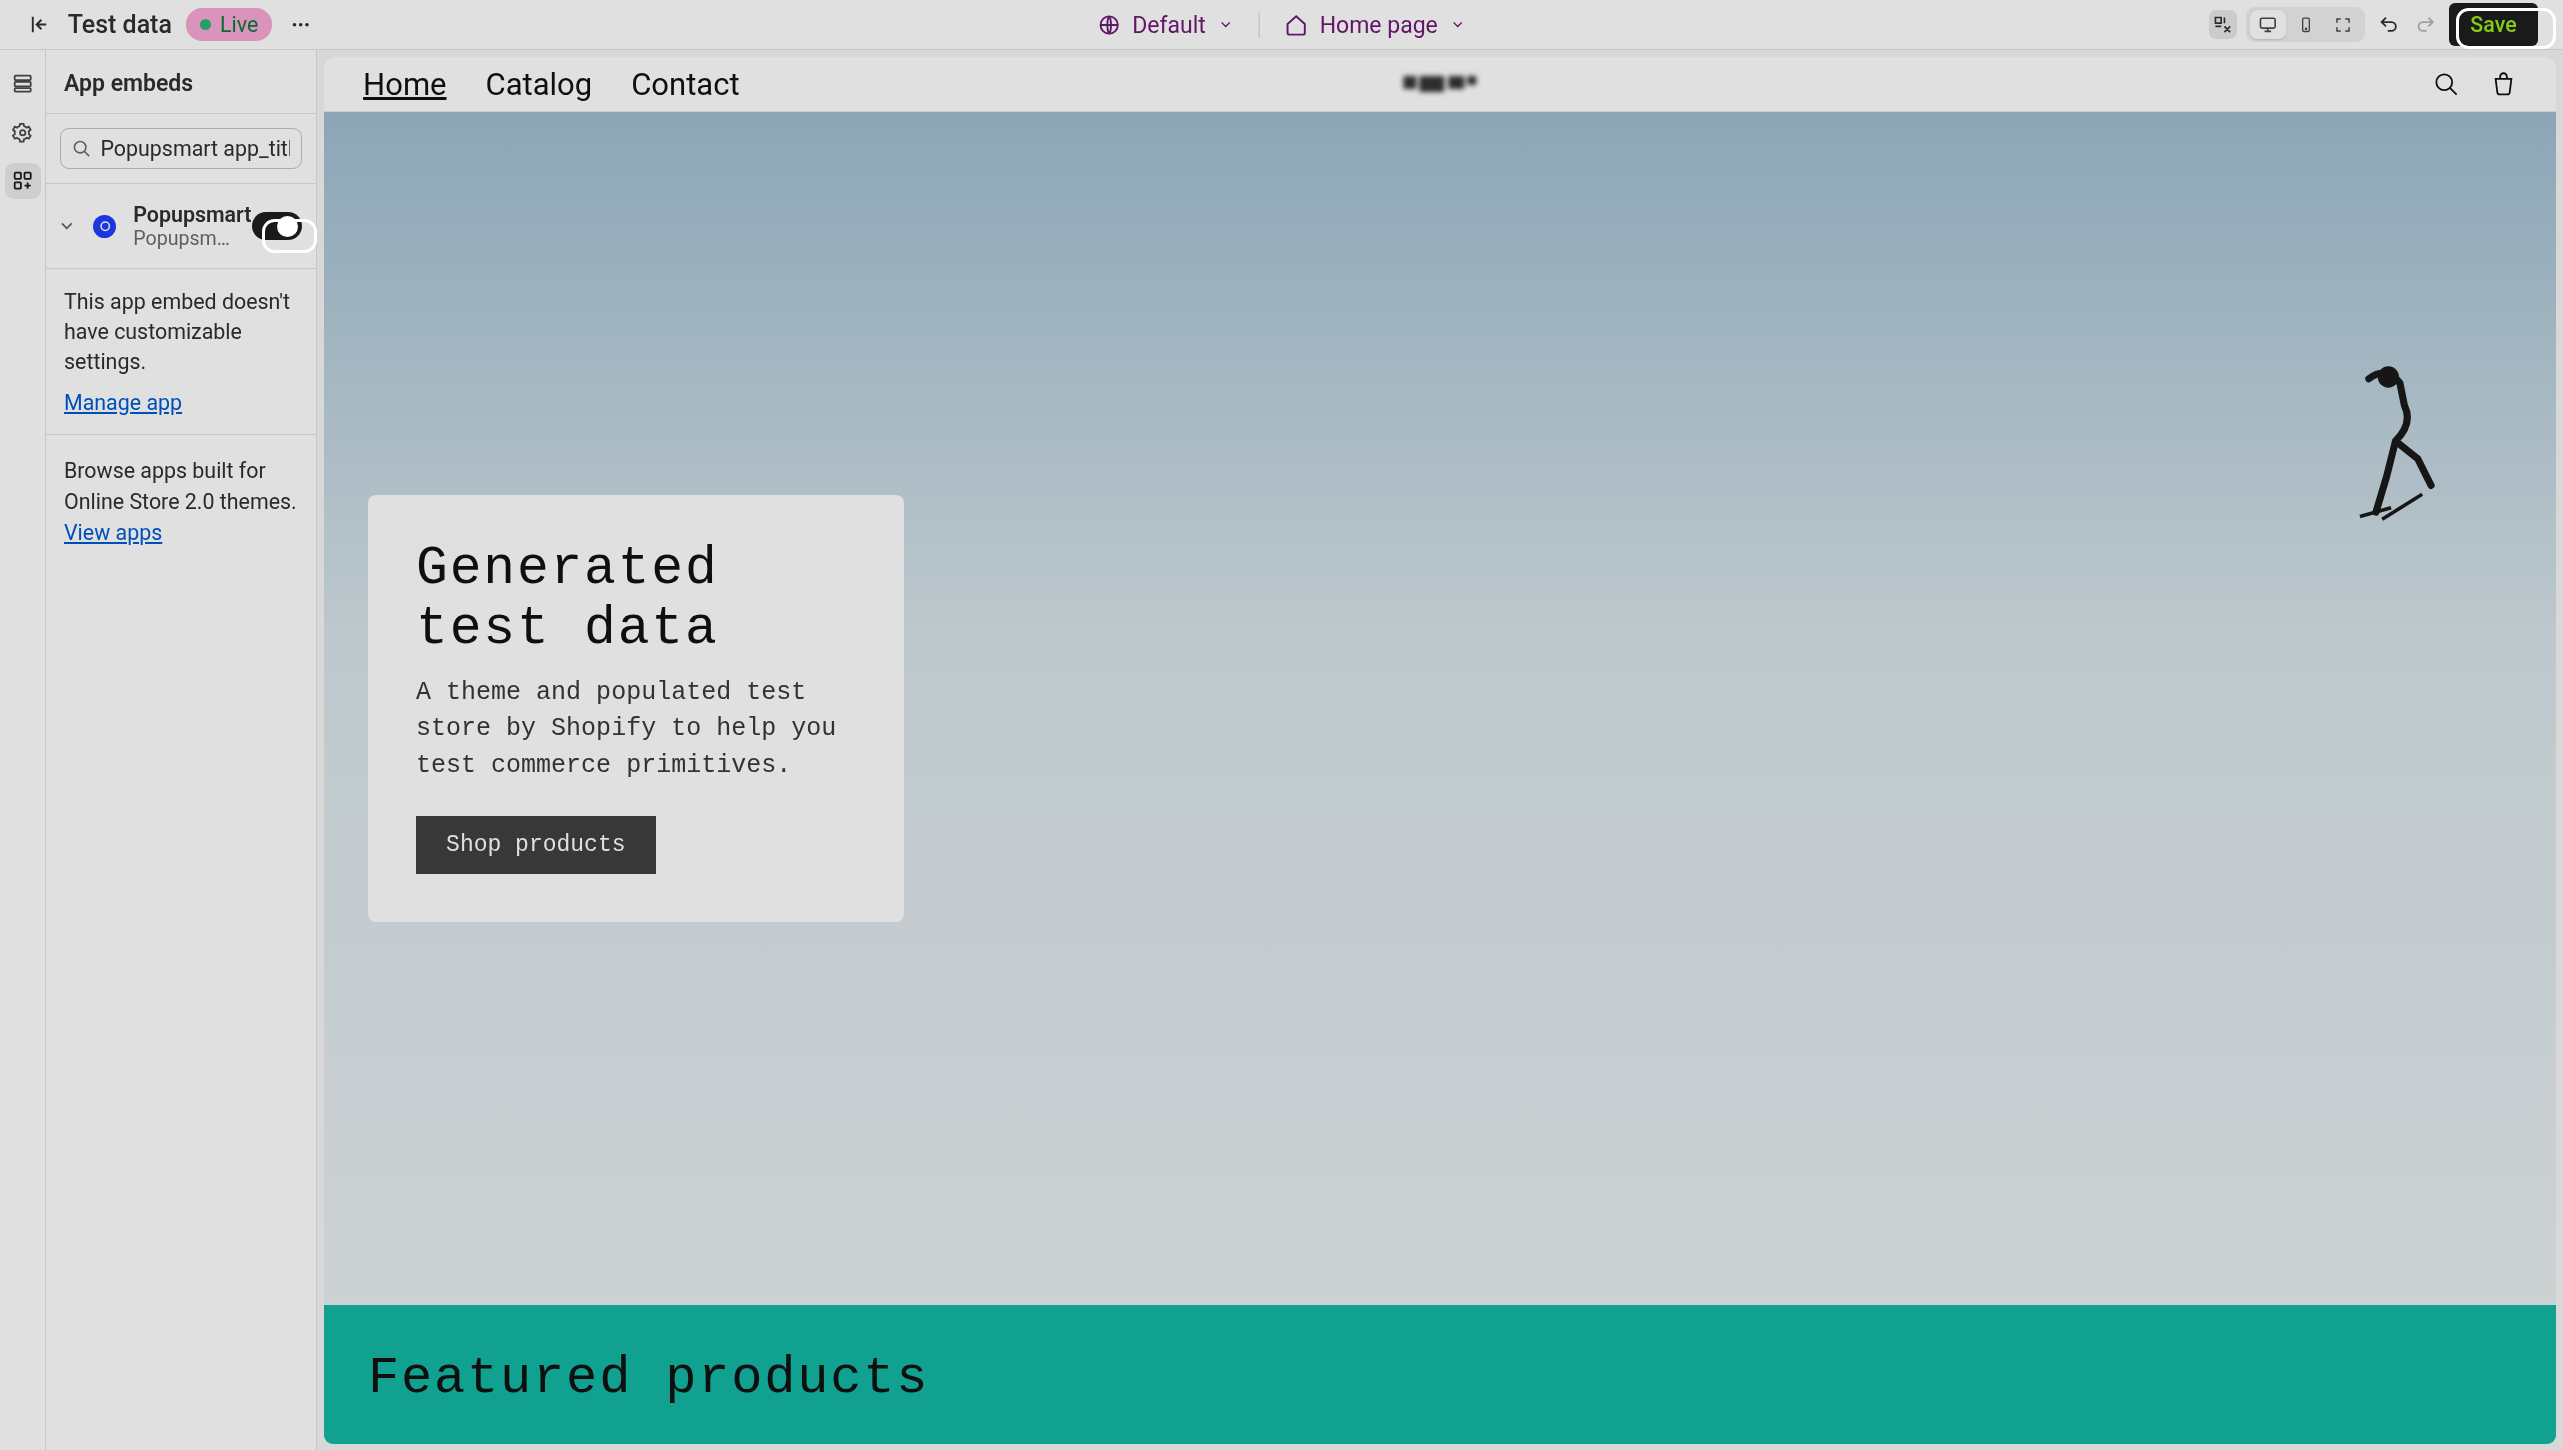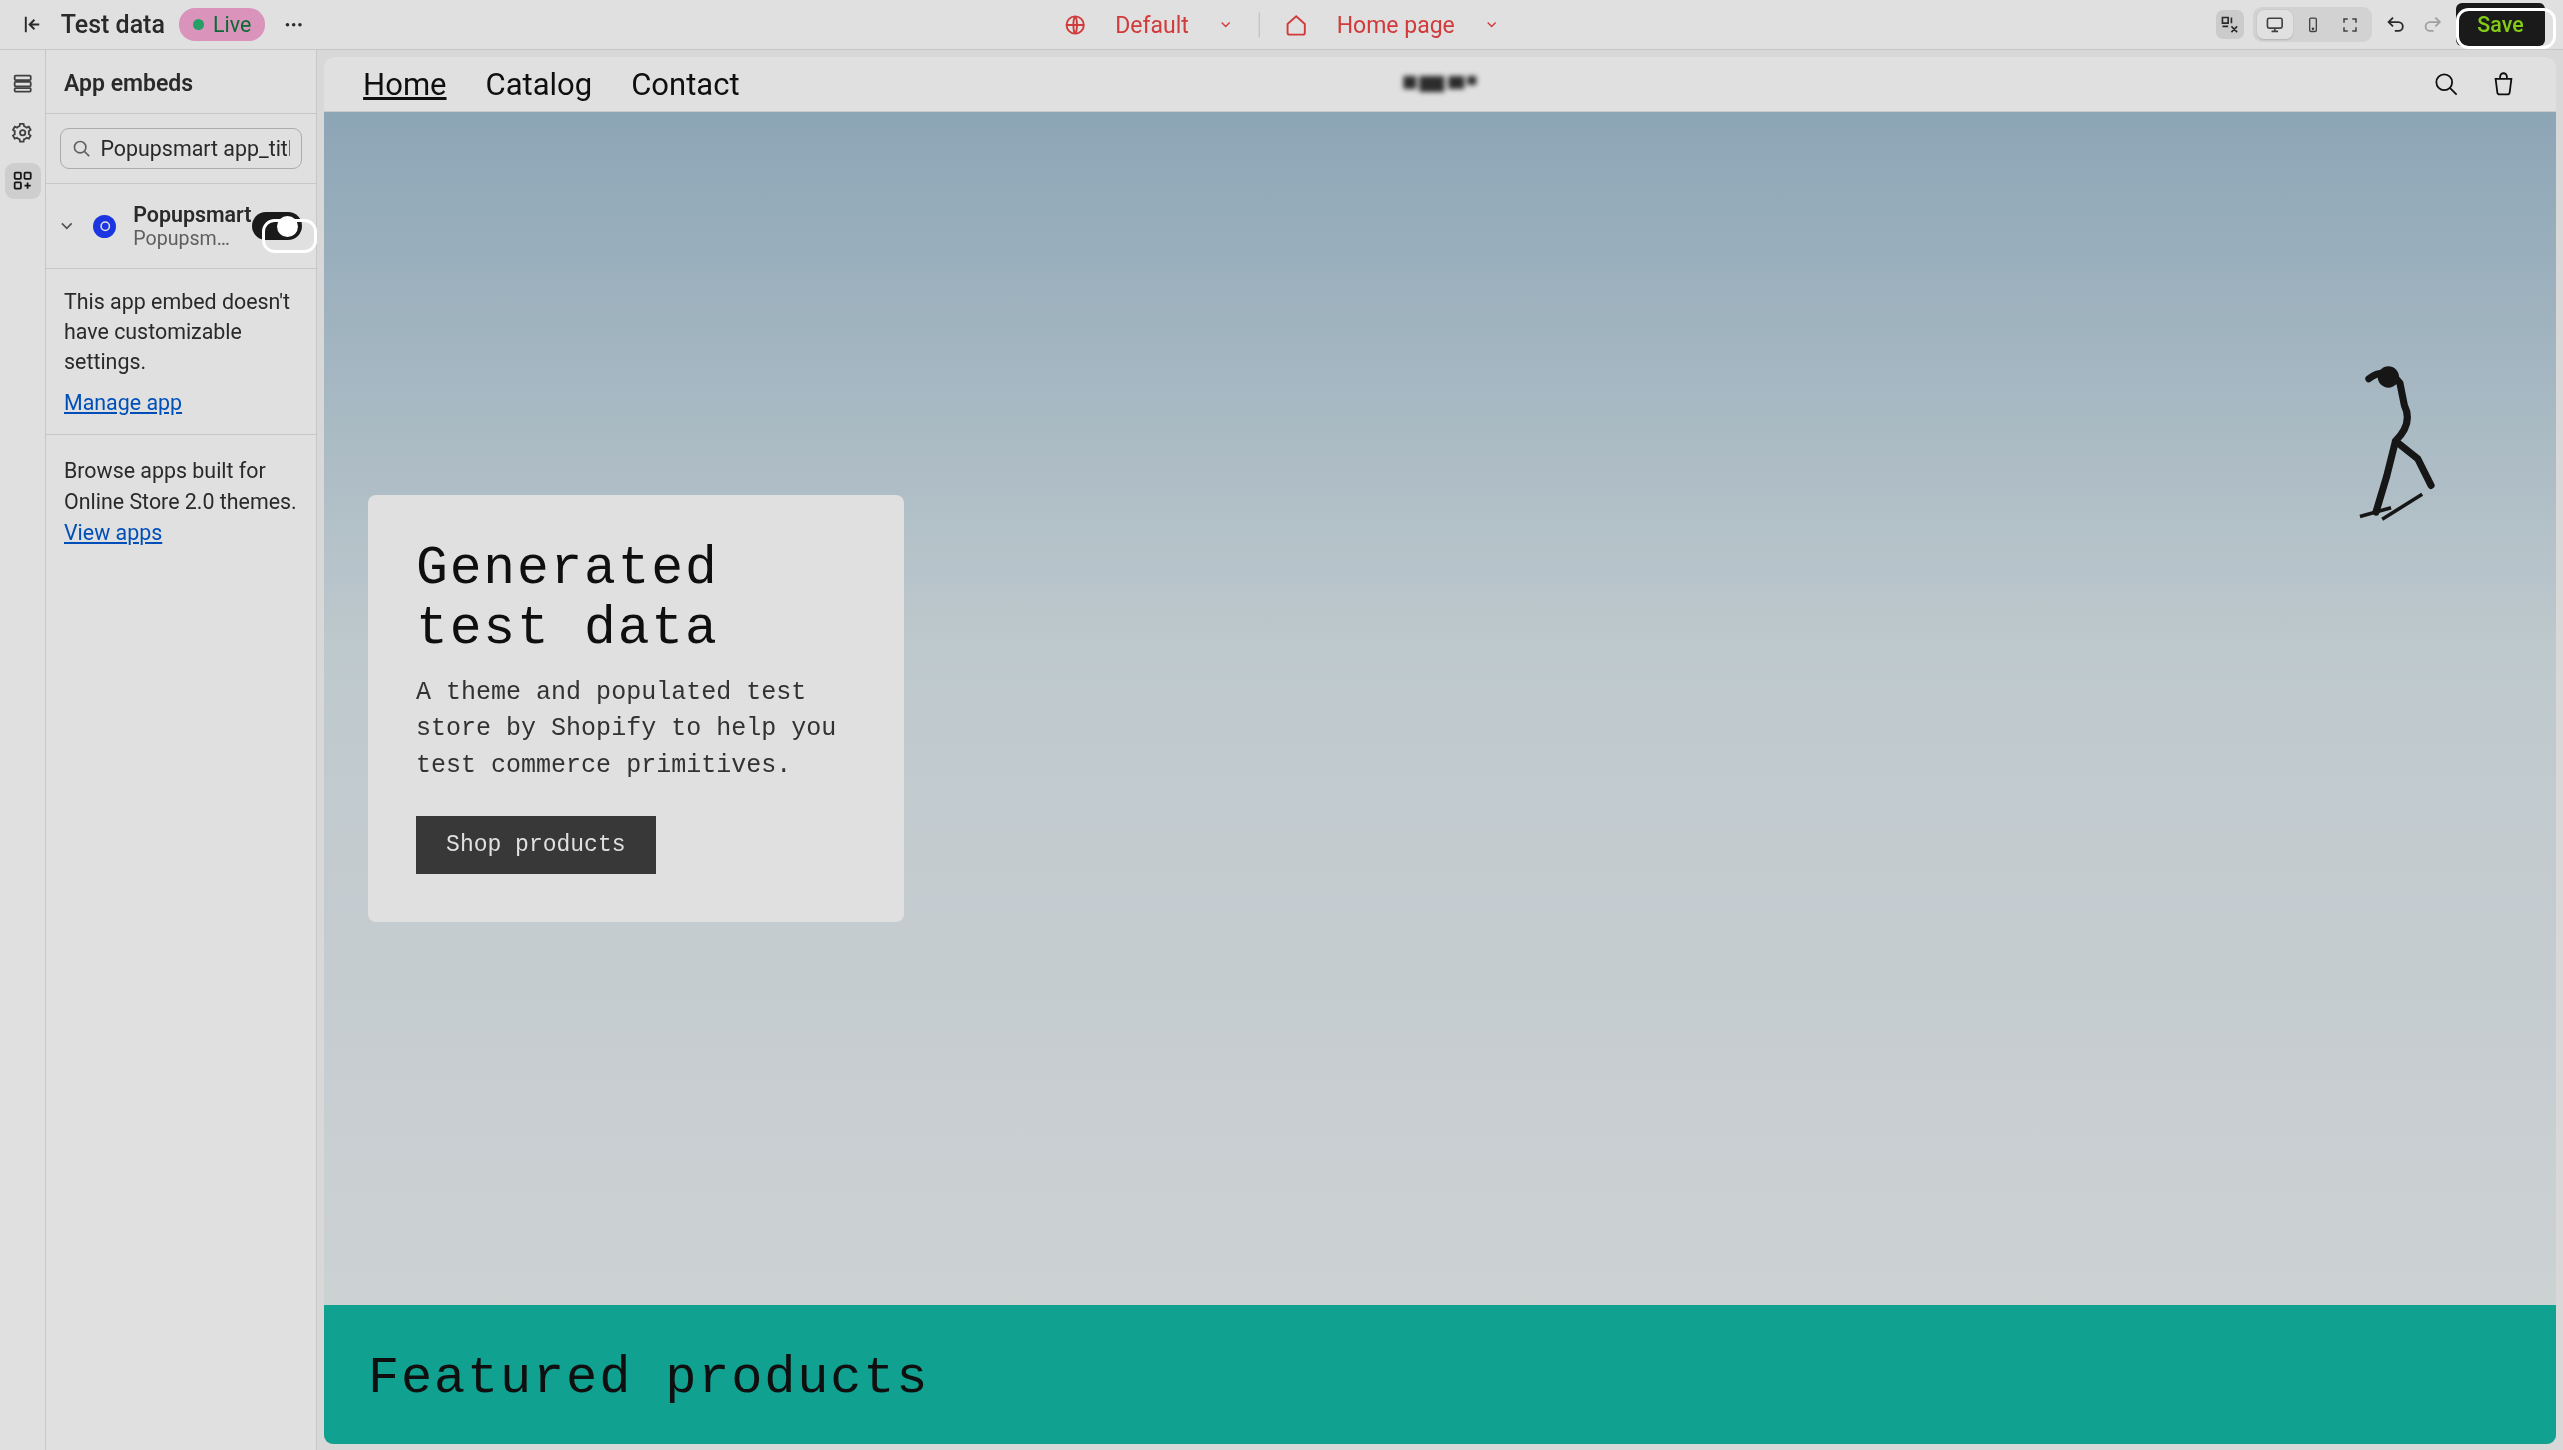--- a/index.html
+++ b/index.html
@@ -20,21 +20,21 @@
       inset: 0;
       background: rgba(0,0,0,0.12);
       pointer-events: none;
       z-index: 5;
     }
     
     .topbar {
       height: 50px;
       display: flex;
       align-items: center;
-      padding: 0 18px;
+      padding: 0 25px;
       background: #fff;
       border-bottom: 0.9px solid #e3e3e3;
       position: relative;
     }
     .topbar-left {
       display: flex;
       align-items: center;
       gap: 14.2px;
       flex: 0 0 auto;
     }
@@ -84,22 +84,22 @@
     }
     .live-dot {
       width: 10.7px;
       height: 10.7px;
       background: #2bb575;
       border-radius: 50%;
     }
     .center-group {
       display: flex;
       align-items: center;
-      gap: 29px;
-      color: #ef4444;
+      gap: 12px;
+      color: #701a75;
       font-size: 23px;
       cursor: pointer;
     }
     .vdiv {
       width: 0.9px;
       height: 25px;
       background: #d4d4d4;
     }
     .device-group {
       display: flex;

